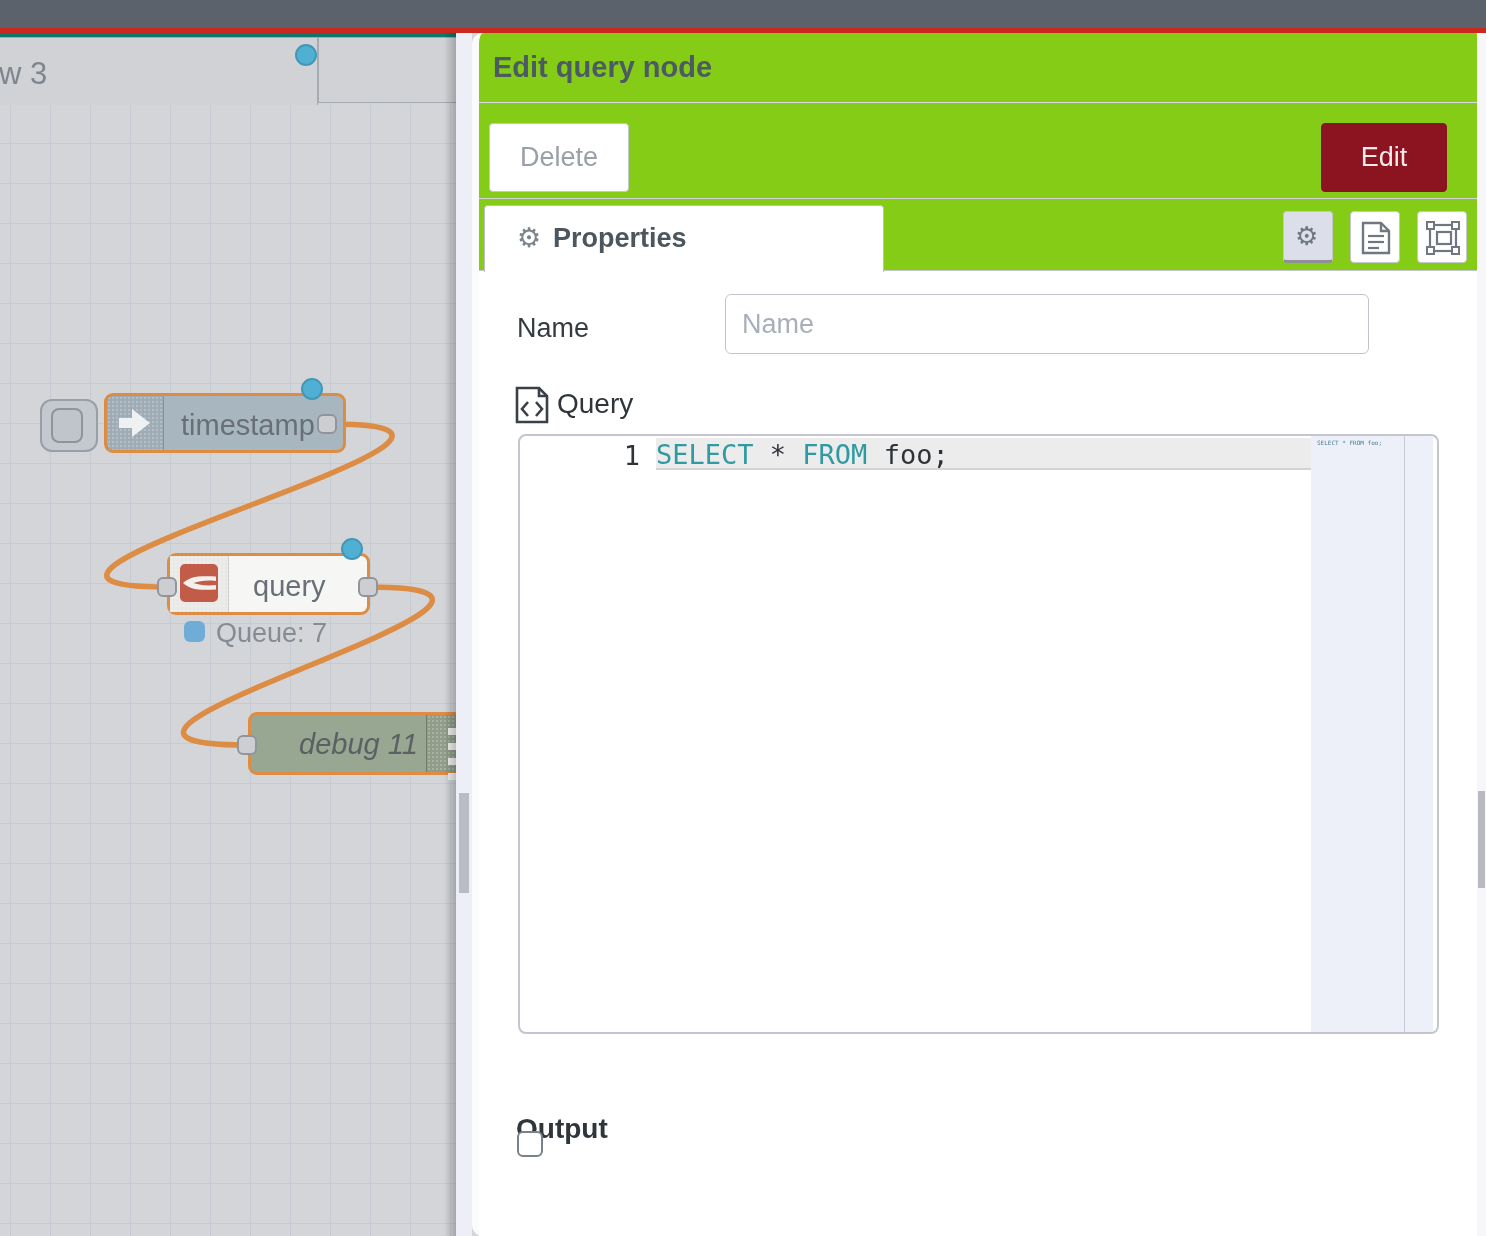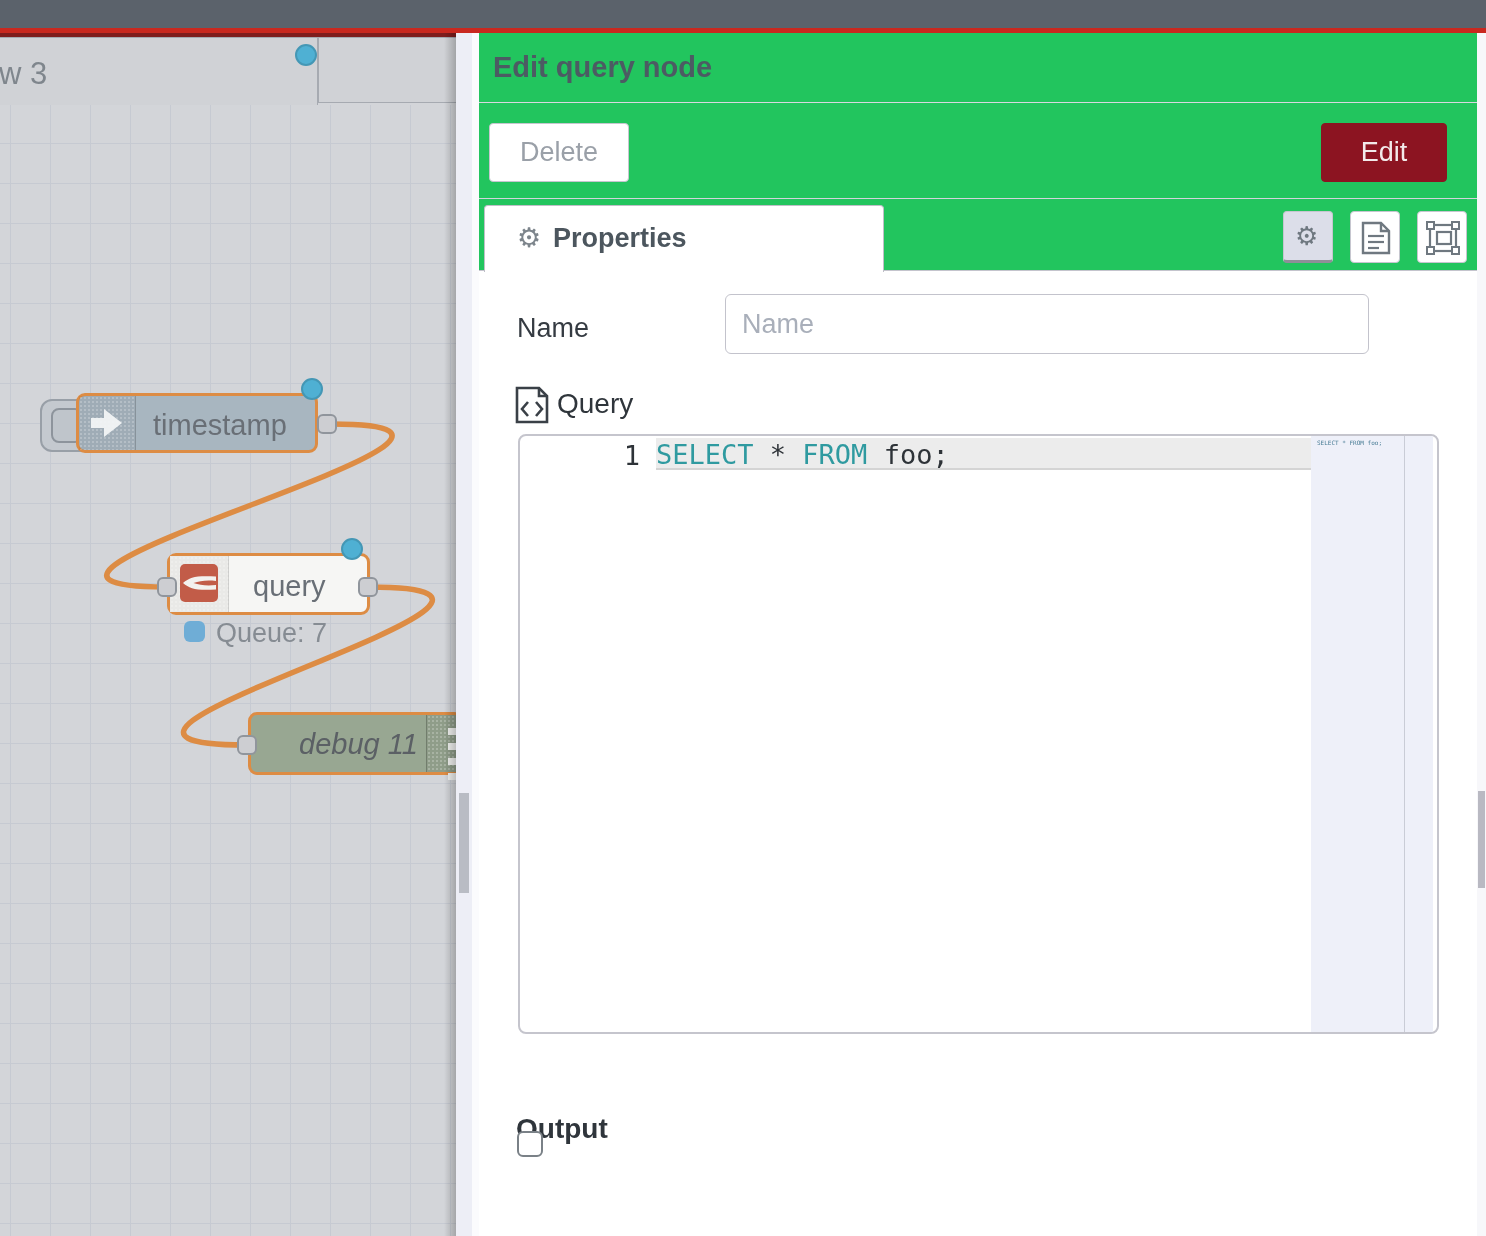--- a/index.html
+++ b/index.html
@@ -6,21 +6,21 @@
   html,body { width:1486px; height:1236px; overflow:hidden; background:#fff;
               font-family:"Liberation Sans", sans-serif; }
   .screen { position:relative; width:1486px; height:1236px; overflow:hidden; background:#d3d5d9; }
 
   
   .topbar   { position:absolute; left:0; top:0; width:100%; height:28px; background:#5b626b; }
   .redline  { position:absolute; left:0; top:28px; width:100%; height:5px; background:#c9281f; }
 
   
   .tabstrip { position:absolute; left:0; top:33px; width:456px; height:70px;
-              background:#7f1d1d; border-bottom:2px solid #a6aab1; }
+              background:#0f766e; border-bottom:2px solid #a6aab1; }
   .flowtab  { position:absolute; top:4px; height:68px; background:#d0d2d6;
               border:1px solid #a6aab1; border-bottom:none; }
   .flowtab.t1 { left:-60px; width:378px; }
   .flowtab.t2 { left:318px; width:145px; height:66px; border-bottom:1px solid #a6aab1; }
   .flowtab-label { position:absolute; left:58px; top:18px; font-size:31px; color:#7f868d; }
   .change-dot { position:absolute; width:22px; height:22px; border-radius:50%;
                 background:#4fb0d3; border:2px solid #4497b5; z-index:6; }
 
   
   .canvas { position:absolute; left:0; top:105px; width:456px; height:1131px; overflow:hidden;
@@ -31,21 +31,21 @@
             background-size:40px 40px; background-position:10px -2px; }
   .canvas-abs { position:absolute; left:0; top:-105px; width:470px; height:1236px; }
   .wires { position:absolute; left:0; top:0; width:470px; height:1236px; }
 
   .node { position:absolute; border:3.5px solid #dd8c44; border-radius:9px; z-index:3; }
   .node-label { position:absolute; font-size:29px; color:#696f76; white-space:nowrap; }
   .icon-sect { position:absolute; top:0; bottom:0;
                background-image:radial-gradient(rgba(255,255,255,0.22) 1px, transparent 1.2px);
                background-size:4px 4px; }
 
-  .node-inject { left:76px; top:393px; width:242px; height:60px; background:#a8b6c0; }
+  .node-inject { left:104px; top:393px; width:242px; height:60px; background:#a8b6c0; }
   .node-inject .icon-sect { left:0; width:57px; background-color:rgba(0,0,0,0.05);
                             border-right:1px solid rgba(0,0,0,0.15); }
   .node-inject .node-label { left:74px; top:13px; }
 
   .inject-btn-outer { position:absolute; left:40px; top:399px; width:58px; height:53px;
                       background:#c4c9cf; border:2px solid #989fa7; border-radius:12px; z-index:2; }
   .inject-btn-inner { position:absolute; left:9px; top:7px; width:32px; height:35px;
                       background:#bfc5cb; border:2px solid #8d949c; border-radius:8px; }
 
   .node-query { left:167px; top:553px; width:203px; height:62px; background:#f6f6f4; }
@@ -67,28 +67,28 @@
 
   .canvas-shadow { position:absolute; left:444px; top:33px; width:12px; height:1203px; z-index:5;
                    background:linear-gradient(to right, rgba(0,0,0,0), rgba(0,0,0,0.22)); }
 
   
   .mid-scroll { position:absolute; left:456px; top:33px; width:16px; height:1203px; background:#edeef6; z-index:6; }
   .mid-scroll .thumb { position:absolute; left:3px; top:760px; width:10px; height:100px; background:#b9bcc4; }
 
   
   .tray { position:absolute; left:472px; top:33px; width:1014px; height:1203px;
-          background:#22c55e; z-index:7; border-left:7px solid #fbfbfd; }
+          background:#84cc16; z-index:7; border-left:7px solid #fbfbfd;border-radius:11px; }
   .tray-header { position:absolute; left:0; top:0; width:100%; height:70px;
                  border-bottom:1px solid #d8d8e0; }
   .tray-title { position:absolute; left:14px; top:18px; font-size:29px; font-weight:bold; color:#4c5b63; }
 
   .btnrow { position:absolute; left:0; top:71px; width:100%; height:95px;
             border-bottom:1px solid #d3d4dc; }
-  .btn { position:absolute; top:19px; height:59px; font-size:27px; text-align:center;
+  .btn { position:absolute; top:19px; height:69px; font-size:27px; text-align:center;
          border-radius:4px; border:1px solid #c6c6cf; background:#fff; cursor:pointer;
          font-family:"Liberation Sans", sans-serif; }
   .btn-delete { left:10px;  width:140px; color:#9aa0a8; }
   .btn-cancel { right:198px; width:146px; color:#8b9299; }
   .btn-done   { right:39px;  width:126px; background:#8c1421; border-color:#8c1421; color:#f3eaea; }
 
   .tabrow { position:absolute; left:0; top:167px; width:100%; height:71px;
             border-bottom:1px solid #c4c4cd; }
   .prop-tab { position:absolute; left:5px; top:5px; width:400px; height:67px; background:#fff;
               border:1px solid #bfbfc8; border-bottom:none; border-radius:4px 4px 0 0; z-index:2; }

